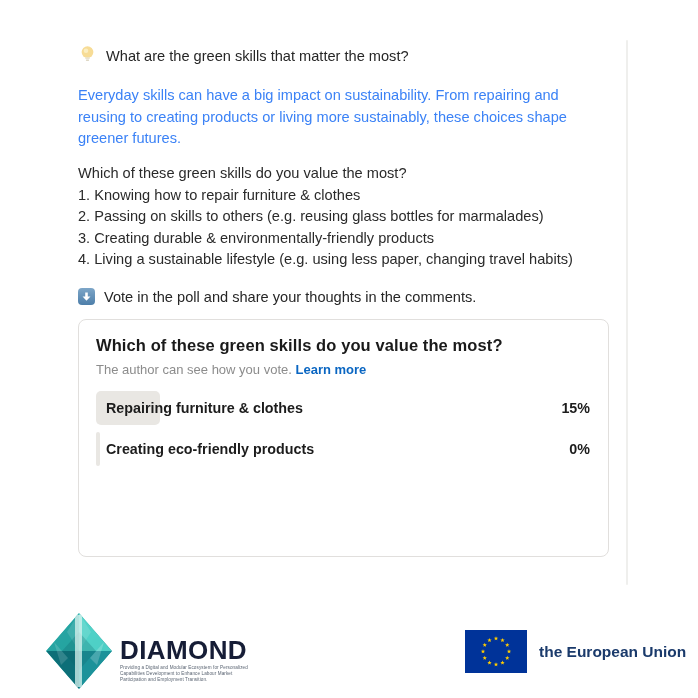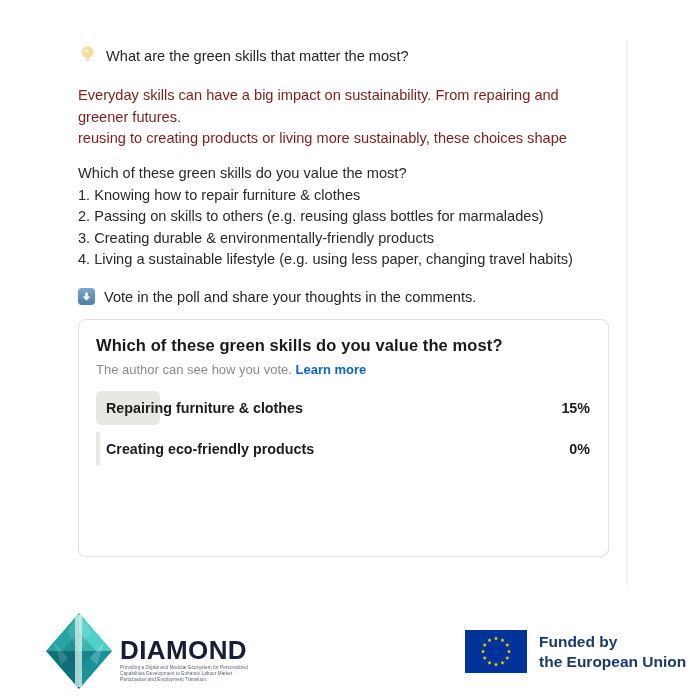--- a/index.html
+++ b/index.html
@@ -13,21 +13,21 @@
   .hook-row { left: 78px; top: 44px; }
   .vote-row { left: 78px; top: 288px; }
 
   .bulb-icon { width: 19px; height: 20px; flex: 0 0 auto; }
   .arrow-icon {
     width: 17px; height: 17px; flex: 0 0 auto; border-radius: 4px;
     background: linear-gradient(#7da6c8, #4d7ea9);
     display: flex; align-items: center; justify-content: center;
   }
 
-  .paragraph { left: 78px; top: 85px; font-size: 14.6px; line-height: 21.5px; color: #7f1d1d; }
+  .paragraph { left: 78px; top: 85px; font-size: 14.6px; line-height: 21.5px; color: #3b82f6; }
   .question-block { left: 78px; top: 163px; font-size: 14.6px; line-height: 21.6px; color: #2a2a2a; }
 
   
   .poll-card {
     left: 78px; top: 319px; width: 531px; height: 238px;
     border: 1px solid #e1dfdd; border-radius: 8px; background: #ffffff;
     padding: 16px 17px 10px 17px;
   }
   .poll-title { font-size: 16.5px; font-weight: 700; color: #1a1a1a; letter-spacing: .1px; }
   .poll-subtitle { margin-top: 7px; font-size: 13px; color: #8c8c8c; }
@@ -70,22 +70,22 @@
     <circle cx="10" cy="8" r="6.2" fill="#f7dc96"></circle>
     <circle cx="8.4" cy="6.6" r="2.4" fill="#fbeec2"></circle>
     <path d="M7.6 13.4 h4.8 v1.2 a1 1 0 0 1 -1 1 h-2.8 a1 1 0 0 1 -1 -1 z" fill="#e9e2cf"></path>
     <rect x="8.3" y="15.8" width="3.4" height="1.5" rx="0.7" fill="#ded7c4"></rect>
   </svg>
   <span>What are the green skills that matter the most?</span>
 </div>
 
 <div class="abs paragraph">
   <div>Everyday skills can have a big impact on sustainability. From repairing and</div>
+  <div>reusing to creating products or living more sustainably, these choices shape</div>
   <div>greener futures.</div>
-  <div>reusing to creating products or living more sustainably, these choices shape</div>
 </div>
 
 <div class="abs question-block">
   <div>Which of these green skills do you value the most?</div>
   <div>1. Knowing how to repair furniture &amp; clothes</div>
   <div>2. Passing on skills to others (e.g. reusing glass bottles for marmalades)</div>
   <div>3. Creating durable &amp; environmentally-friendly products</div>
   <div>4. Living a sustainable lifestyle (e.g. using less paper, changing travel habits)</div>
 </div>
 
@@ -183,16 +183,15 @@
       <use href="#st" transform="translate(37.5,32.76)"></use>
       <use href="#st" transform="translate(31,34.5)"></use>
       <use href="#st" transform="translate(24.5,32.76)"></use>
       <use href="#st" transform="translate(19.74,28)"></use>
       <use href="#st" transform="translate(18,21.5)"></use>
       <use href="#st" transform="translate(19.74,15)"></use>
       <use href="#st" transform="translate(24.5,10.24)"></use>
     </g>
   </svg>
   <div class="eu-text" style="color: rgb(26, 58, 107);">
-    <div>Funded by</div>
     <div>the European Union</div>
   </div>
 </div>
 
 </body></html>

